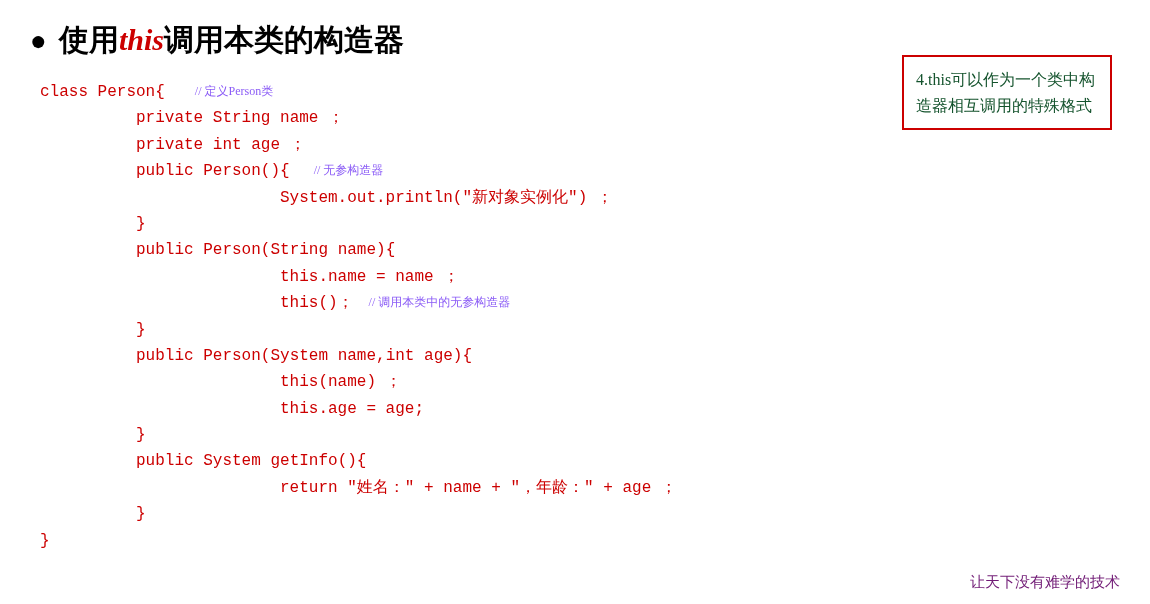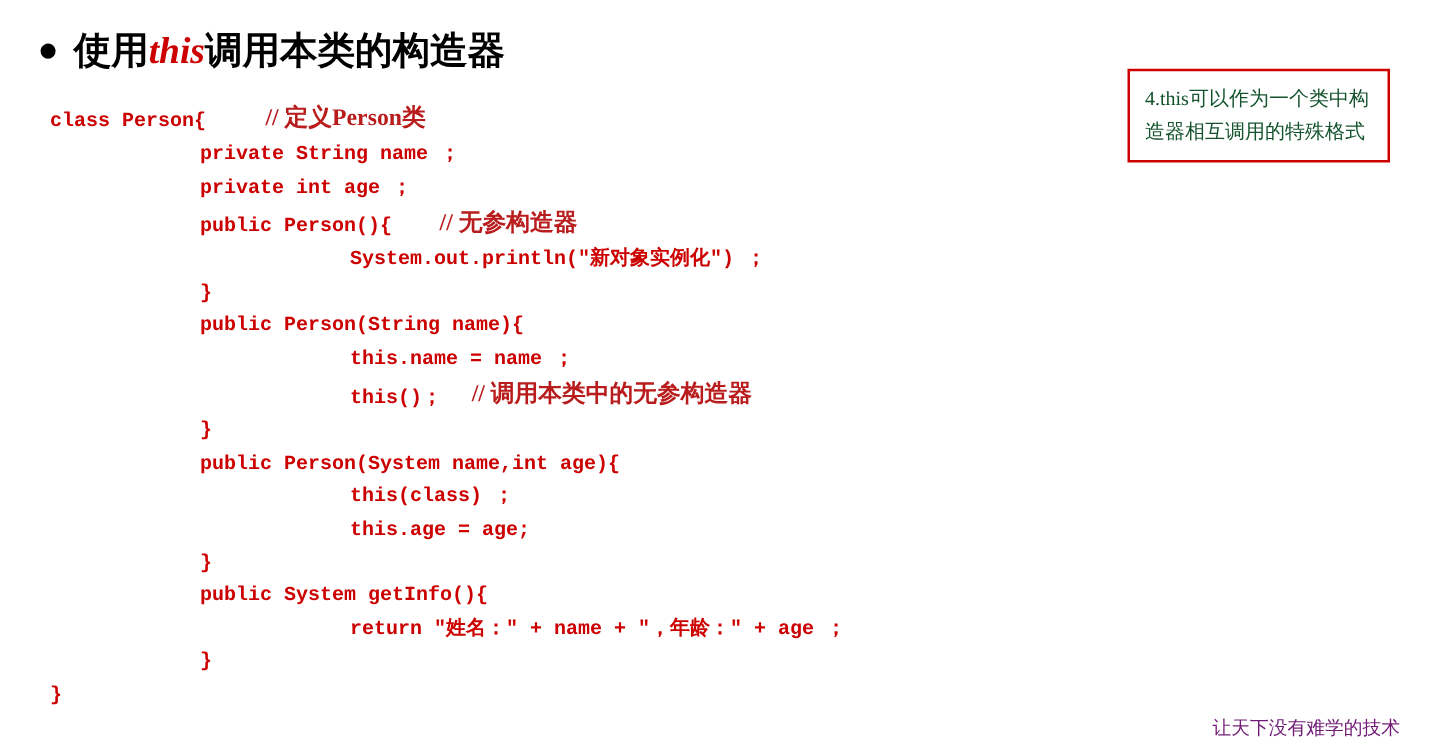--- a/index.html
+++ b/index.html
@@ -47,31 +47,30 @@
     .code-area {
       font-family: 'Courier New', 'SimSun', monospace;
       font-size: 16px;
       line-height: 1.65;
       color: #cc0000;
       padding-left: 10px;
     }
 
     .code-line {
       display: flex;
-      align-items: flex-end;
-      font-weight: bold;
+      align-items: center;
     }
 
-    .indent1 { margin-left: 120px; }
+    .indent1 { margin-left: 96px; }
     .indent2 { margin-left: 240px; }
 
     .comment {
-      color: #b91c1c;
+      color: #8b5cf6;
       font-family: 'SimSun', 'STSong', serif;
-      font-size: 19px;
+      font-size: 12px;
     }
 
     
     .side-note {
       position: absolute;
       top: 55px;
       right: 38px;
       width: 210px;
       border: 2.5px solid #cc0000;
       padding: 10px 12px;
@@ -150,21 +149,21 @@
 
     <div class="code-line indent1">
       <span>}</span>
     </div>
 
     <div class="code-line indent1">
       <span>public Person(System name,int age){</span>
     </div>
 
     <div class="code-line indent2">
-      <span>this(class) ；</span>
+      <span>this(name) ；</span>
     </div>
 
     <div class="code-line indent2">
       <span>this.age = age;</span>
     </div>
 
     <div class="code-line indent1">
       <span>}</span>
     </div>
 

